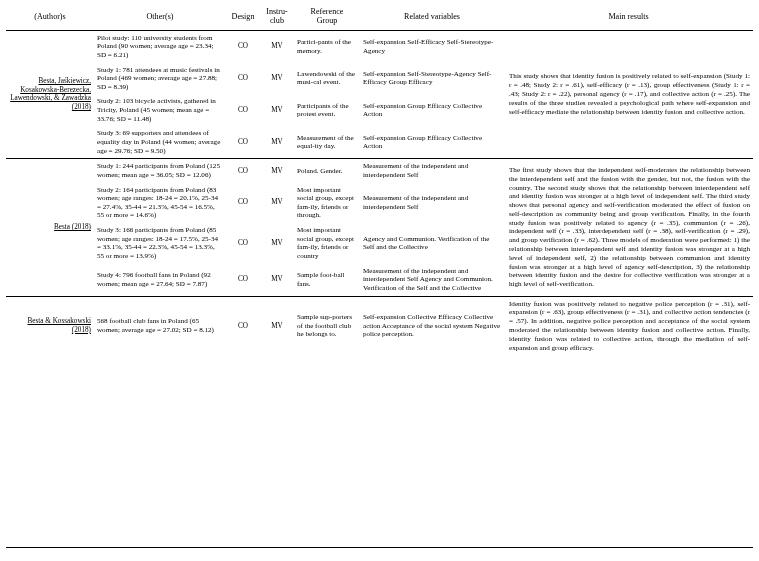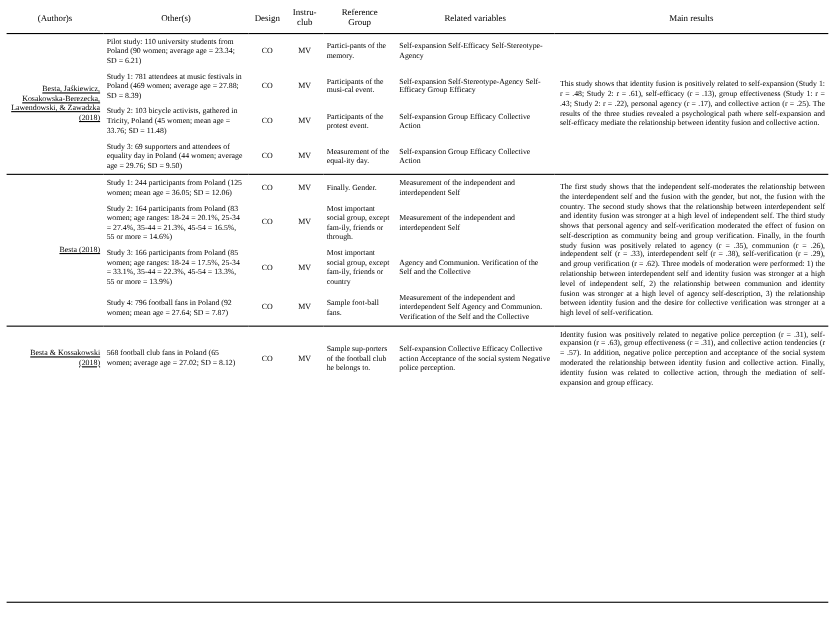--- a/index.html
+++ b/index.html
@@ -137,21 +137,21 @@
         <td class="c-center">CO</td>
         <td class="c-center">MV</td>
         <td class="c-ref">Partici-pants of the memory.</td>
         <td class="c-vars">Self-expansion  Self-Efficacy  Self-Stereotype-Agency</td>
         <td class="c-results" rowspan="4">This study shows that identity fusion is positively related to self-expansion (Study 1: r = .48; Study 2: r = .61), self-efficacy (r = .13), group effectiveness (Study 1: r = .43; Study 2: r = .22), personal agency (r = .17), and collective action (r = .25). The results of the three studies revealed a psychological path where self-expansion and self-efficacy mediate the relationship between identity fusion and collective action.</td>
       </tr>
       <tr>
         <td class="c-sample">Study 1: 781 attendees at music festivals in Poland (469 women; average age = 27.88; SD = 8.39)</td>
         <td class="c-center">CO</td>
         <td class="c-center">MV</td>
-        <td class="c-ref">Participants of the musi-cal event.</td>
+        <td class="c-ref">Lawendowski of the musi-cal event.</td>
         <td class="c-vars">Self-expansion  Self-Stereotype-Agency  Self-Efficacy  Group Efficacy</td>
       </tr>
       <tr>
         <td class="c-sample">Study 2: 103 bicycle activists, gathered in Tricity, Poland (45 women; mean age = 33.76; SD = 11.48)</td>
         <td class="c-center">CO</td>
         <td class="c-center">MV</td>
         <td class="c-ref">Participants of the protest event.</td>
         <td class="c-vars">Self-expansion  Group Efficacy  Collective Action</td>
       </tr>
       <tr>
@@ -160,21 +160,21 @@
         <td class="c-center">MV</td>
         <td class="c-ref">Measurement of the equal-ity day.</td>
         <td class="c-vars">Self-expansion  Group Efficacy  Collective Action</td>
       </tr>
 
       <tr class="group-start">
         <td class="c-author" rowspan="4">Besta (2018)</td>
         <td class="c-sample">Study 1: 244 participants from Poland (125 women; mean age = 36.05; SD = 12.06)</td>
         <td class="c-center">CO</td>
         <td class="c-center">MV</td>
-        <td class="c-ref">Finally. Gender.</td>
+        <td class="c-ref">Poland. Gender.</td>
         <td class="c-vars">Measurement of the independent and interdependent Self</td>
         <td class="c-results" rowspan="4">The first study shows that the independent self-moderates the relationship between the interdependent self and the fusion with the gender, but not, the fusion with the country. The second study shows that the relationship between interdependent self and identity fusion was stronger at a high level of independent self. The third study shows that personal agency and self-verification moderated the effect of fusion on self-description as community being and group verification. Finally, in the fourth study fusion was positively related to agency (r = .35), communion (r = .26), independent self (r = .33), interdependent self (r = .38), self-verification (r = .29), and group verification (r = .62). Three models of moderation were performed: 1) the relationship between interdependent self and identity fusion was stronger at a high level of independent self, 2) the relationship between communion and identity fusion was stronger at a high level of agency self-description, 3) the relationship between identity fusion and the desire for collective verification was stronger at a high level of self-verification.</td>
       </tr>
       <tr>
         <td class="c-sample">Study 2: 164 participants from Poland (83 women; age ranges: 18-24 = 20.1%, 25-34 = 27.4%, 35-44 = 21.3%, 45-54 = 16.5%, 55 or more = 14.6%)</td>
         <td class="c-center">CO</td>
         <td class="c-center">MV</td>
         <td class="c-ref">Most important social group, except fam-ily, friends or through.</td>
         <td class="c-vars">Measurement of the independent and interdependent Self</td>
       </tr>

